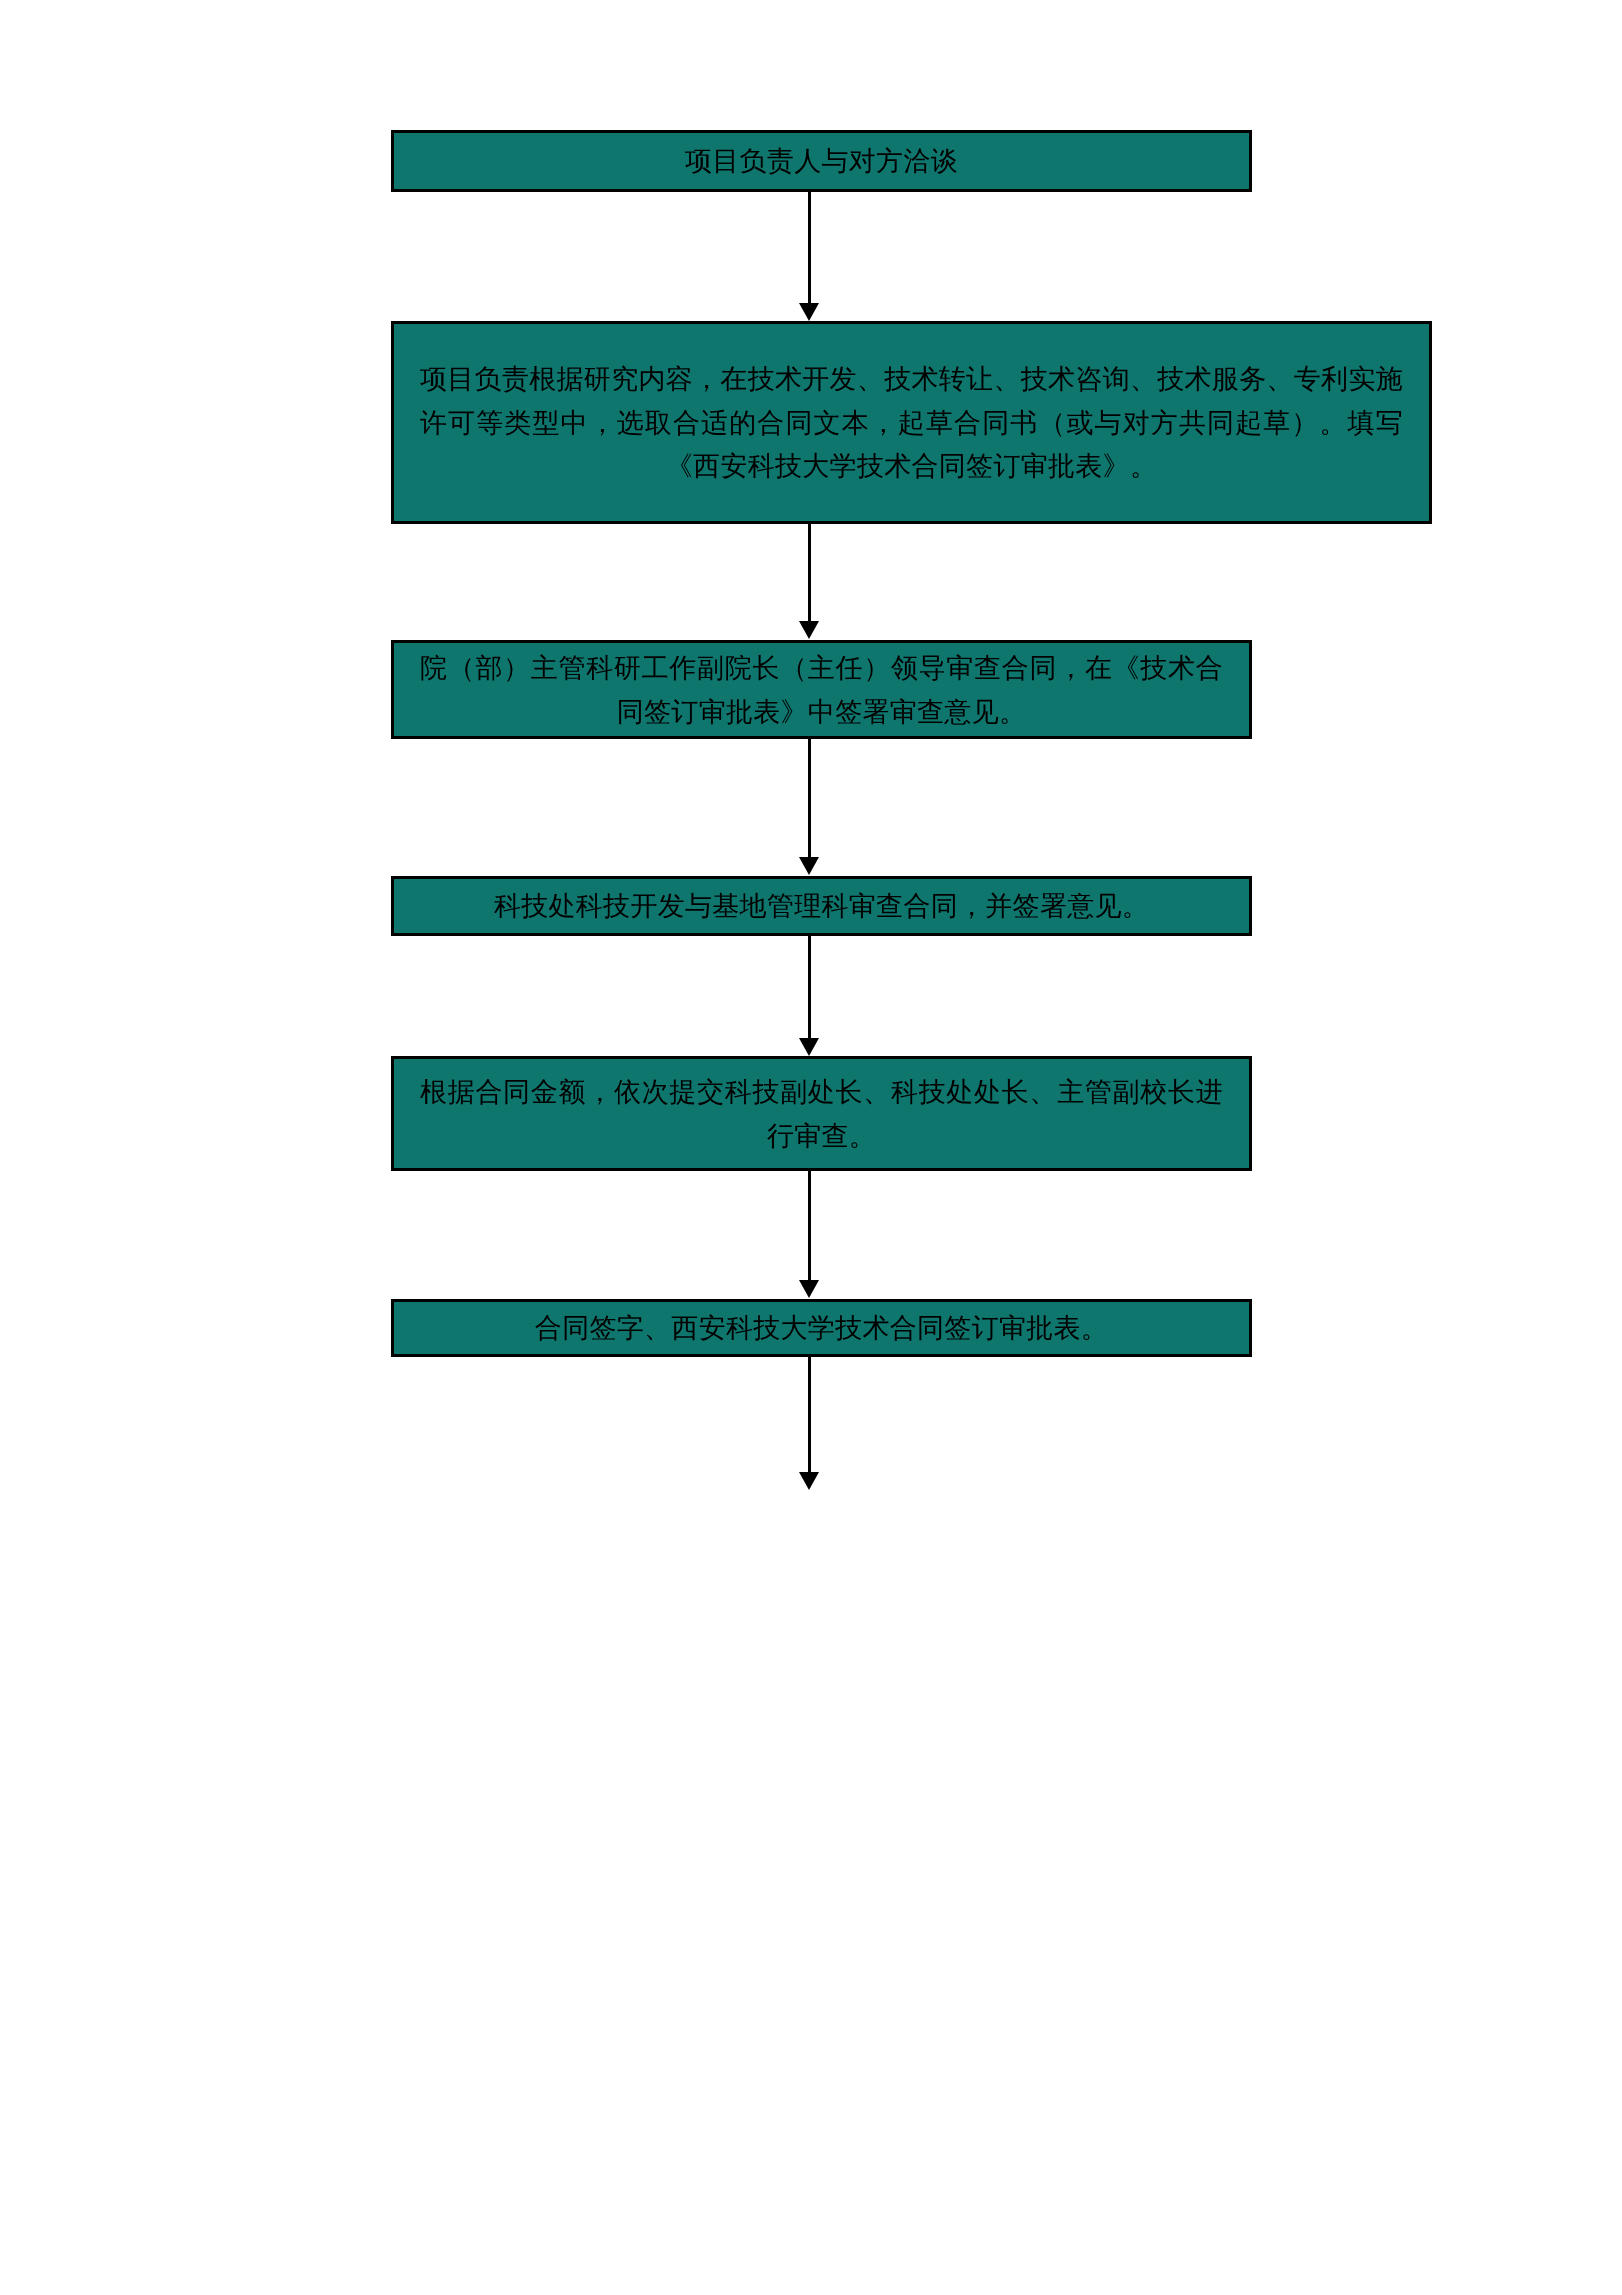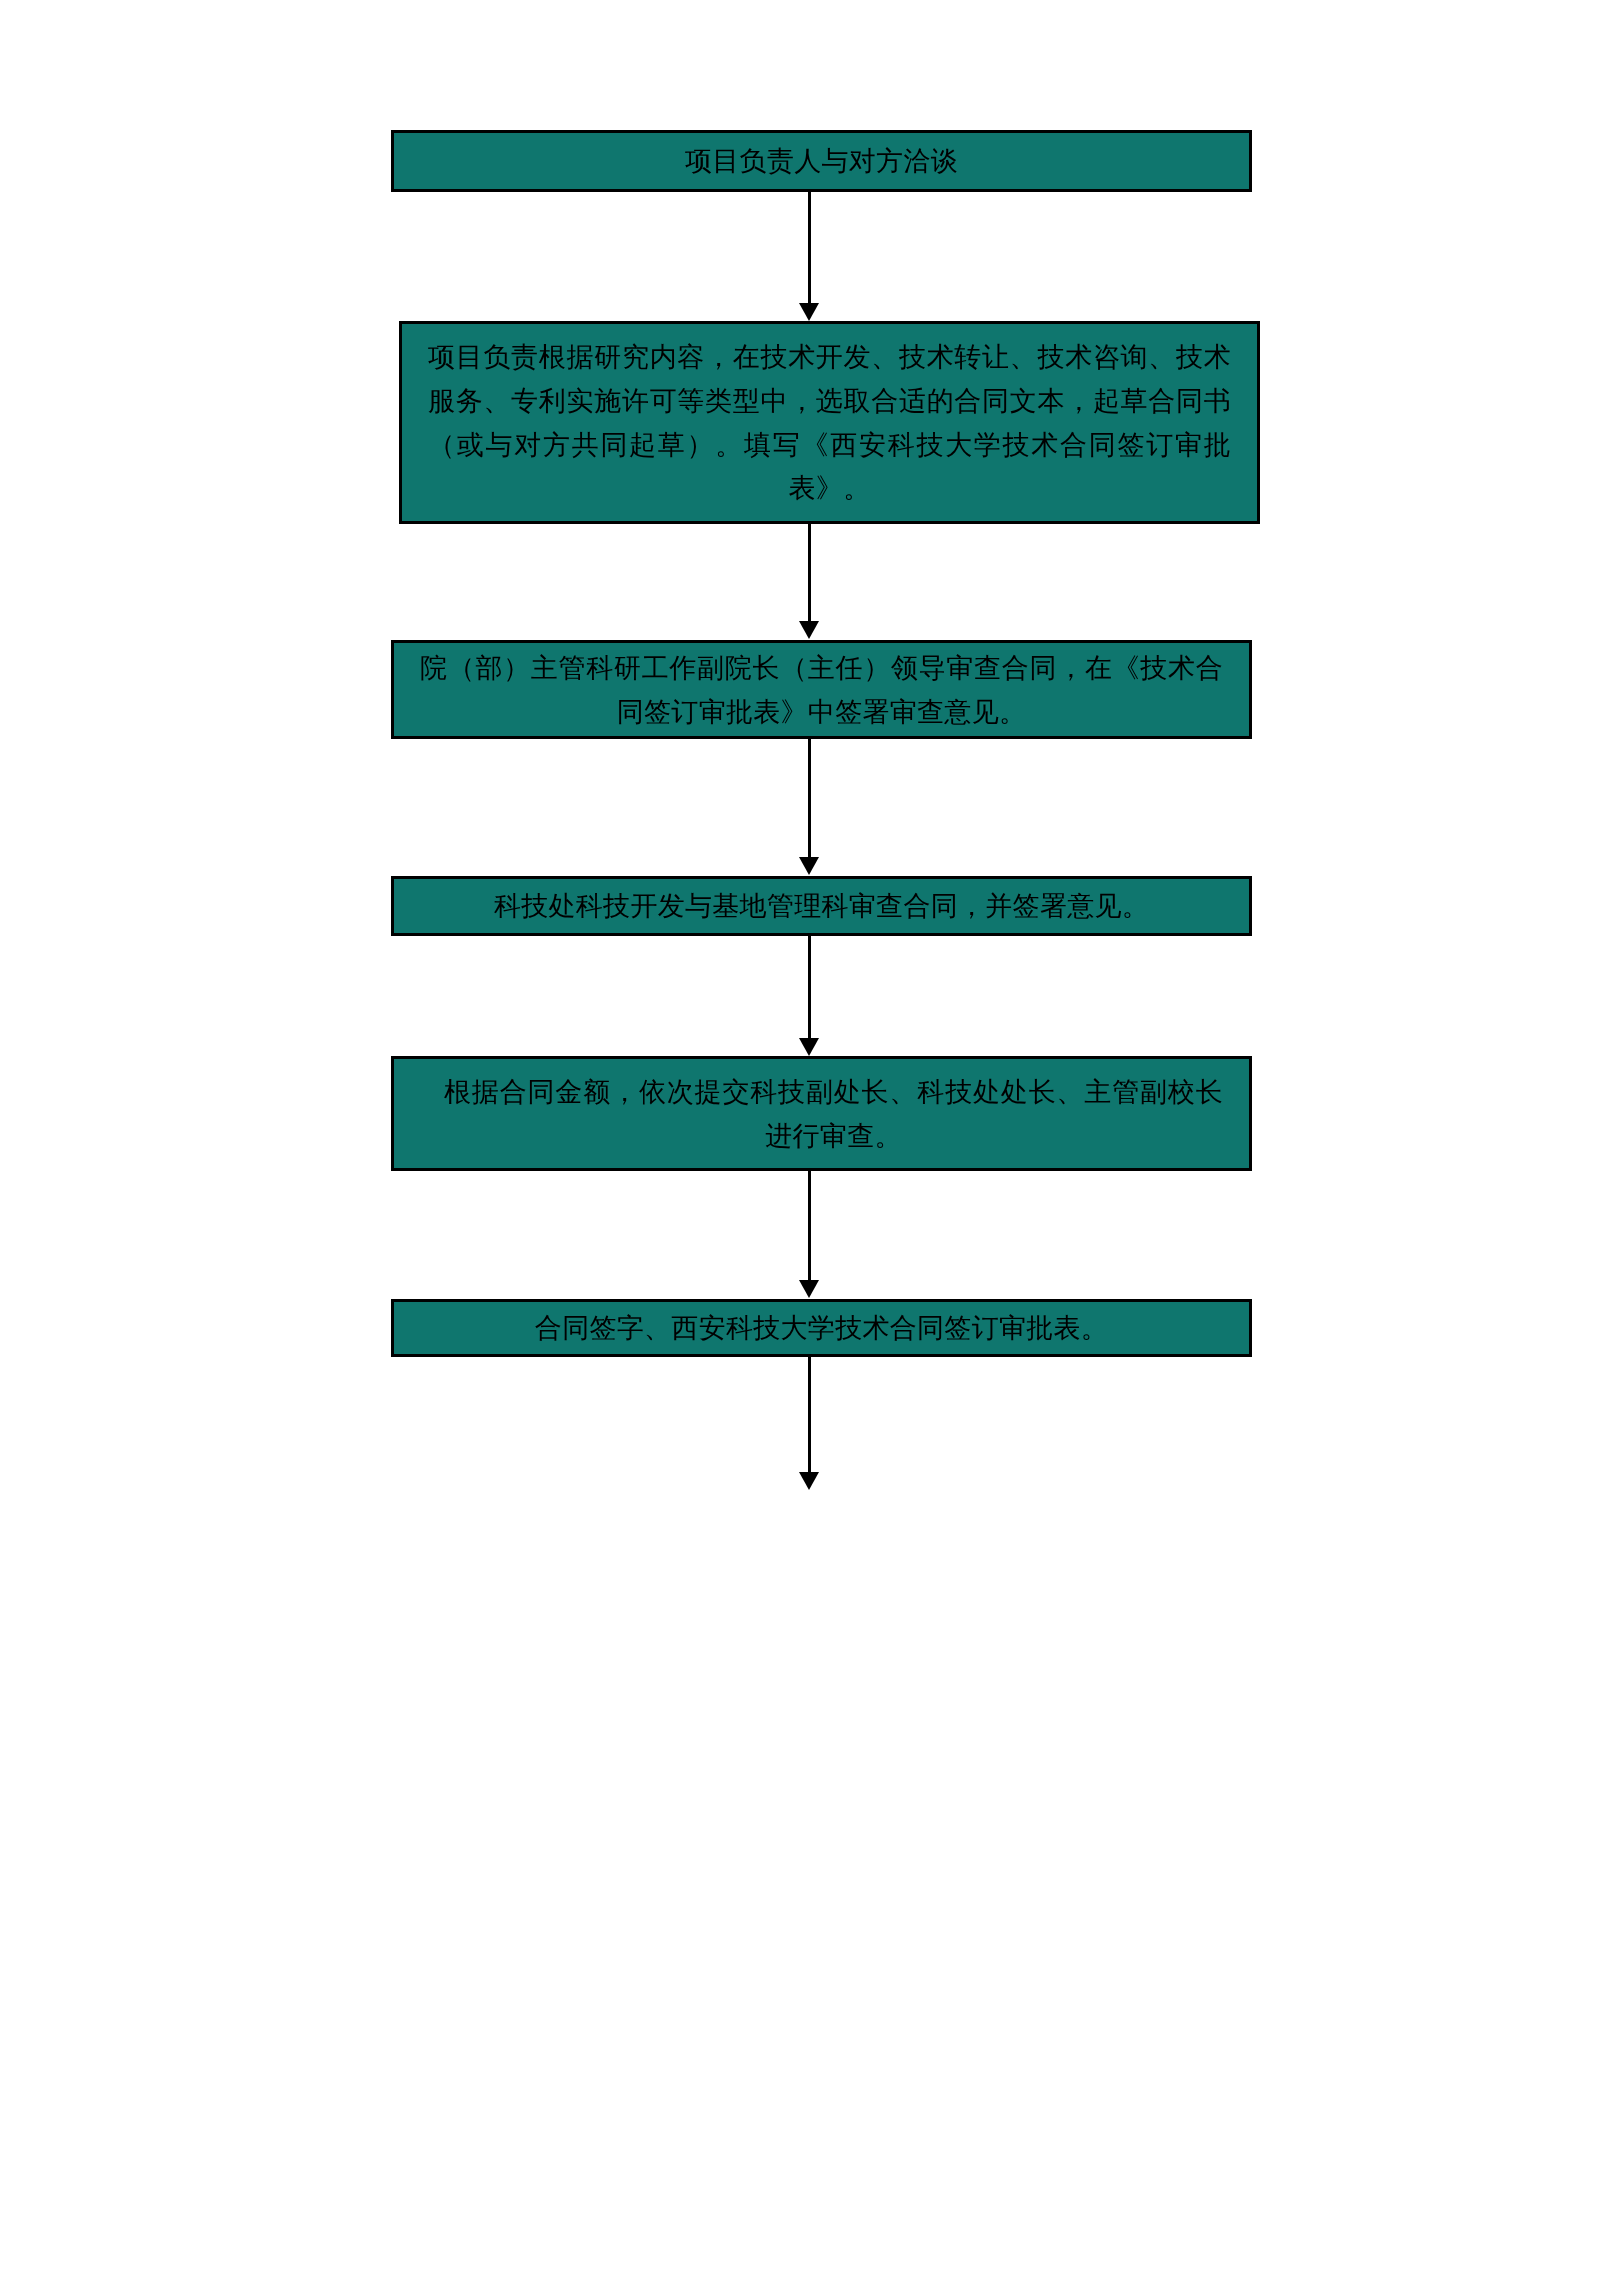--- a/index.html
+++ b/index.html
@@ -102,30 +102,30 @@
     <div class="head" style="top: 109px;"></div>
   </div>
   <div class="connector" style="left: 809px; top: 1356px; height: 135px;">
     <div class="stem" style="height: 116px;"></div>
     <div class="head" style="top: 116px;"></div>
   </div>
 
   <div class="node-box" style="left: 391px; width: 861px; top: 130px; height: 62px;">
     <span class="node-text">项目负责人与对方洽谈</span>
   </div>
-  <div class="node-box" style="left: 391px; width: 861px; top: 321px; height: 203px; margin-left: 8px;">
+  <div class="node-box" style="left: 391px; width: 1041px; top: 321px; height: 203px;">
     <span class="node-text justified">项目负责根据研究内容，在技术开发、技术转让、技术咨询、技术服务、专利实施许可等类型中，选取合适的合同文本，起草合同书（或与对方共同起草）。填写《西安科技大学技术合同签订审批表》。</span>
   </div>
   <div class="node-box" style="left: 391px; width: 861px; top: 640px; height: 99px;">
     <span class="node-text justified">院（部）主管科研工作副院长（主任）领导审查合同，在《技术合同签订审批表》中签署审查意见。</span>
   </div>
   <div class="node-box" style="left: 391px; width: 861px; top: 876px; height: 60px;">
     <span class="node-text">科技处科技开发与基地管理科审查合同，并签署意见。</span>
   </div>
-  <div class="node-box" style="left: 391px; width: 861px; top: 1056px; height: 115px; padding-left: 24px;">
+  <div class="node-box" style="left: 391px; width: 861px; top: 1056px; height: 115px;">
     <span class="node-text justified">根据合同金额，依次提交科技副处长、科技处处长、主管副校长进行审查。</span>
   </div>
   <div class="node-box" style="left: 391px; width: 861px; top: 1299px; height: 58px;">
     <span class="node-text">合同签字、西安科技大学技术合同签订审批表。</span>
   </div>
 
 </div>
 
 
 </body></html>

